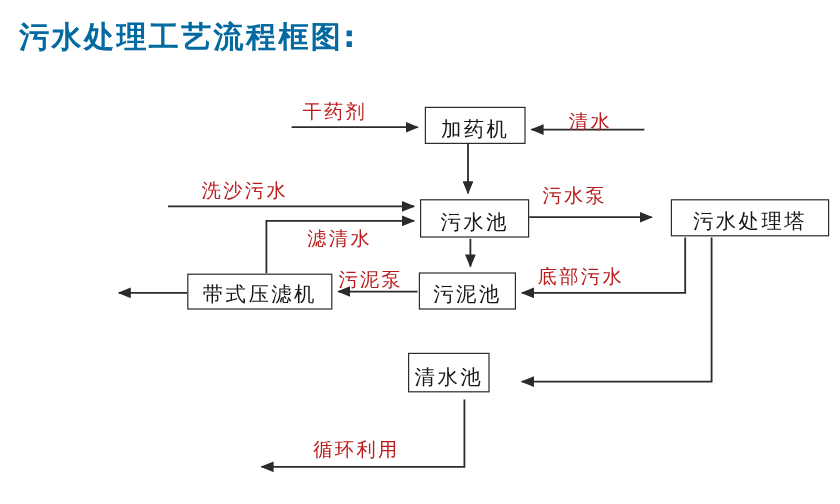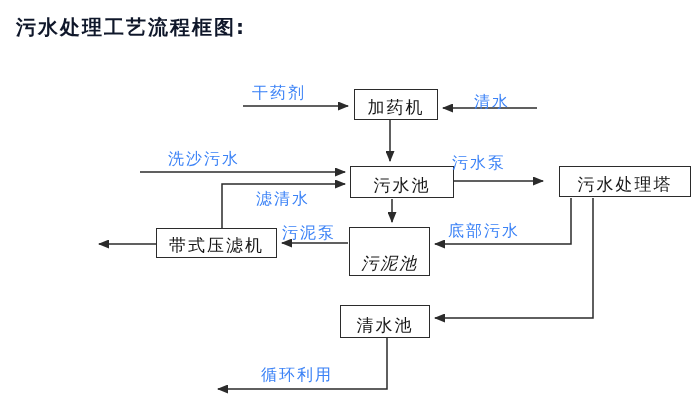--- a/index.html
+++ b/index.html
@@ -9,24 +9,24 @@
     height: 420px;
     background: #ffffff;
     overflow: hidden;
     font-family: "DejaVu Sans", "Liberation Sans", sans-serif;
     color: #151515;
   }
   .doc-title {
     position: absolute;
     left: 16px;
     top: 14px;
-    font-size: 20px;
+    font-size: 25px;
     font-weight: bold;
     letter-spacing: 2px;
-    color: #0f172a;
+    color: #0369a1;
     white-space: nowrap;
   }
   svg.wires {
     position: absolute;
     left: 0; top: 0;
     width: 700px; height: 420px;
   }
   .node {
     position: absolute;
     box-sizing: border-box;
@@ -38,29 +38,29 @@
     font-size: 17px;
     letter-spacing: 2px;
     white-space: nowrap;
     color: #151515;
   }
   .flabel {
     position: absolute;
     font-size: 16px;
     letter-spacing: 2px;
     white-space: nowrap;
-    color: #3b82f6;
+    color: #b91c1c;
   }
   
   #node-dosing-machine   { left: 354px; top:  89px; width:  84px; height: 31px; }
-  #node-sewage-pool      { left: 350px; top: 166px; width:  104px; height: 32px; }
+  #node-sewage-pool      { left: 350px; top: 166px; width:  91px; height: 32px; }
   #node-treatment-tower  { left: 548px; top: 166px; width: 132px; height: 31px; margin-left: 11px; }
-  #node-sludge-pool      { left: 349px; top: 227px; width:  81px; height: 49px; font-style: italic; }
+  #node-sludge-pool      { left: 349px; top: 227px; width:  81px; height: 31px; }
   #node-belt-filter      { left: 156px; top: 228px; width: 121px; height: 30px; }
-  #node-clear-water-pool { left: 340px; top: 305px; width:  90px; height: 33px; }
+  #node-clear-water-pool { left: 340px; top: 294px; width:  68px; height: 33px; }
   
   #label-dry-chemical  { left: 252px; top:  83px; }
   #label-clear-water   { left: 474px; top:  92px; }
   #label-sand-washing  { left: 168px; top: 149px; }
   #label-sewage-pump   { left: 452px; top: 153px; }
   #label-filtered-water{ left: 256px; top: 189px; }
   #label-sludge-pump   { left: 282px; top: 223px; }
   #label-mud-cake      { left:  15px; top: 223px; }
   #label-bottom-sewage { left: 448px; top: 221px; }
   #label-recycle       { left: 261px; top: 365px; }

